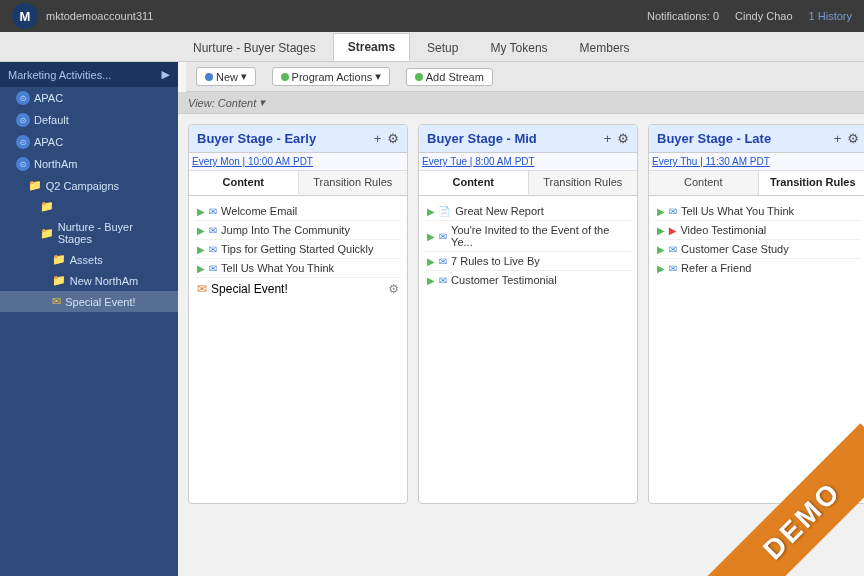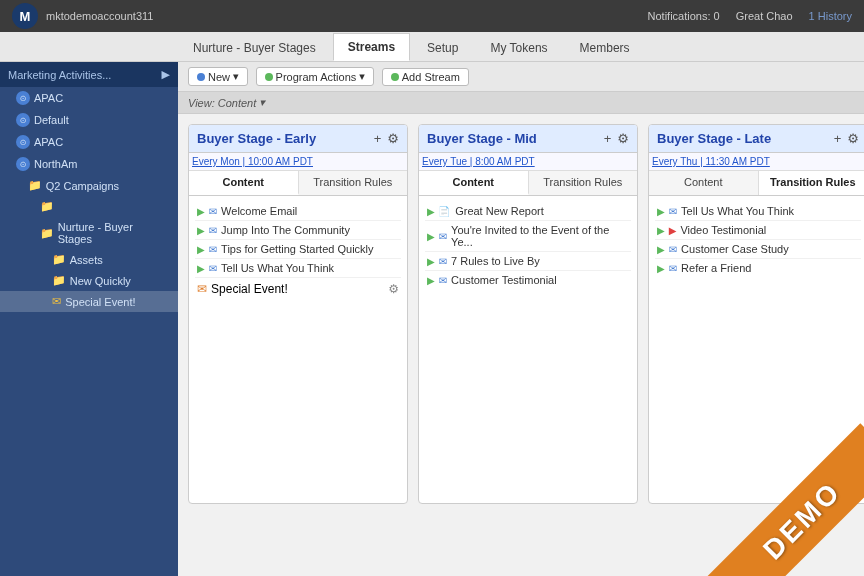--- a/index.html
+++ b/index.html
@@ -104,23 +104,24 @@
       display: flex;
       flex-direction: column;
     }
 
     
     #toolbar {
       background: #e8e8e8;
       padding: 5px 10px;
       display: flex;
       align-items: center;
-      gap: 8px;
+      gap: 16px;
       border-bottom: 1px solid #ccc;
       height: 30px;
+      margin-left: 8px;
     }
     .toolbar-btn {
       display: flex; align-items: center; gap: 3px;
       padding: 2px 8px;
       border: 1px solid #bbb;
       background: white;
       border-radius: 3px;
       font-size: 11px;
       cursor: pointer;
       color: #333;
@@ -241,21 +242,21 @@
 </head>
 <body>
 
 <div id="topbar">
   <div class="left">
     <div class="logo">M</div>
     <span>mktodemoaccount311</span>
   </div>
   <div class="right">
     <span>Notifications: 0</span>
-    <span>Great Chao</span>
+    <span>Cindy Chao</span>
     <span>
       <span style="color:#7899cc">1 History</span>
     </span>
   </div>
 </div>
 
 <div id="navtabs">
   <div class="nav-tab">Nurture - Buyer Stages</div>
   <div class="nav-tab active">Streams</div>
   <div class="nav-tab">Setup</div>
@@ -296,21 +297,21 @@
     <div class="sidebar-item indent3">
       <span style="color:#f0c040;">📁</span>
       <span>Nurture - Buyer Stages</span>
     </div>
     <div class="sidebar-item indent4">
       <span style="color:#f0c040;">📁</span>
       <span>Assets</span>
     </div>
     <div class="sidebar-item indent4">
       <span style="color:#f0c040;">📁</span>
-      <span>New Quickly</span>
+      <span>New NorthAm</span>
     </div>
     <div class="sidebar-item indent4 selected" style="background:rgba(255,255,255,0.2);">
       <span style="color:#f0c040;">✉</span>
       <span>Special Event!</span>
     </div>
   </div>
 
   <div id="content-area">
 
     <div id="toolbar">

